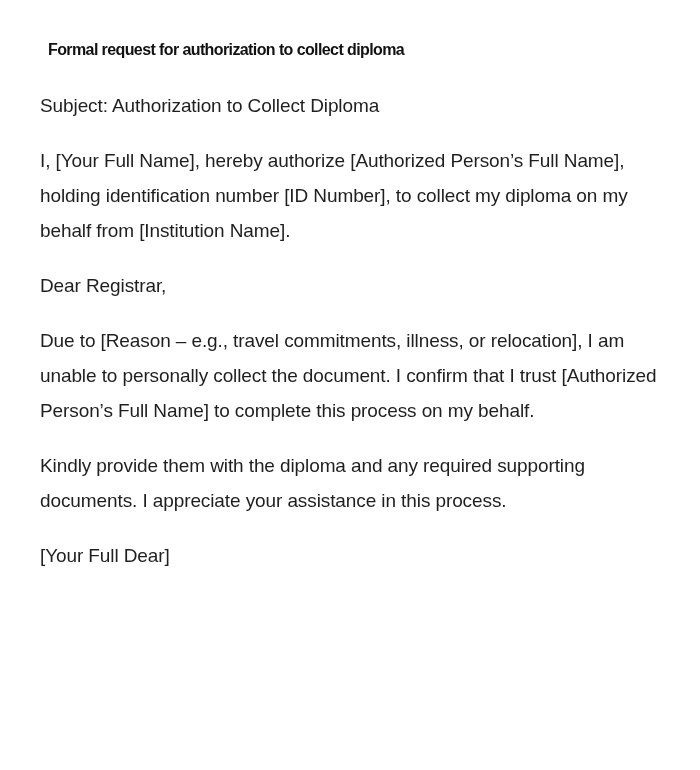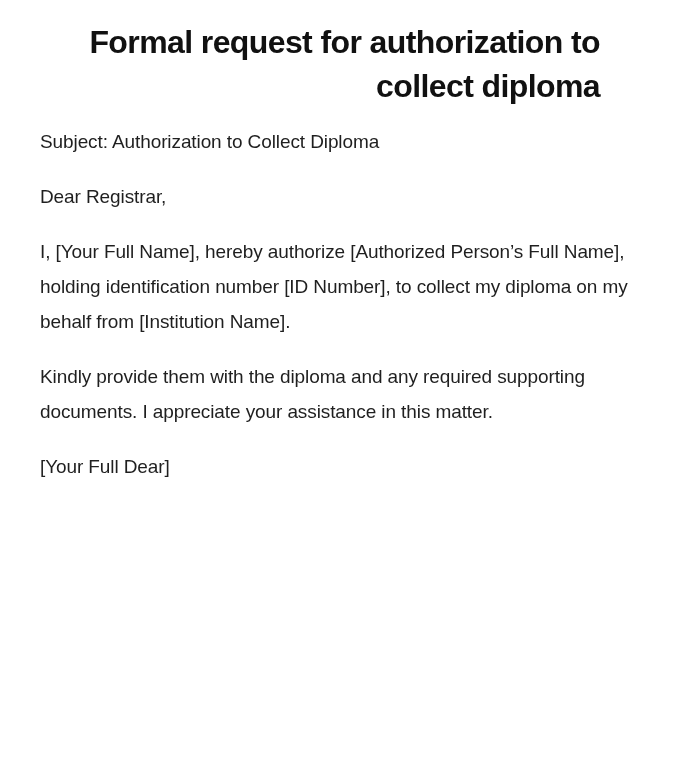--- a/index.html
+++ b/index.html
@@ -15,40 +15,40 @@
       color: #1a1a1a;
     }
     .doc {
       position: relative;
       padding: 20px 40px 0 40px;
       width: 620px;
     }
     .title {
       font-family: "Liberation Sans", sans-serif;
       font-weight: bold;
-      font-size: 32px;
+      font-size: 16px;
       line-height: 44px;
       letter-spacing: -0.6px;
-      margin: 0;
+      margin: 8px;
       color: #111111;
       width: 560px;
-      text-align: right;
     }
     .para {
       font-size: 19px;
       line-height: 35px;
       letter-spacing: -0.1px;
       margin: 0 0 20px 0;
       color: #1f1f1f;
     }
     .subject { margin-top: 16px; }
   </style>
 </head>
 <body>
 
 <div class="doc">
   <h1 class="title">Formal request for authorization to collect diploma</h1>
   <p class="para subject">Subject: Authorization to Collect Diploma</p>
+  <p class="para">I, [Your Full Name], hereby authorize [Authorized Person’s Full Name], holding identification number [ID Number], to collect my diploma on my behalf from [Institution Name].</p>
   <p class="para">Dear Registrar,</p>
-  <p class="para">I, [Your Full Name], hereby authorize [Authorized Person’s Full Name], holding identification number [ID Number], to collect my diploma on my behalf from [Institution Name].</p>
-  <p class="para">Kindly provide them with the diploma and any required supporting documents. I appreciate your assistance in this matter.</p>
+  <p class="para">Due to [Reason – e.g., travel commitments, illness, or relocation], I am unable to personally collect the document. I confirm that I trust [Authorized Person’s Full Name] to complete this process on my behalf.</p>
+  <p class="para">Kindly provide them with the diploma and any required supporting documents. I appreciate your assistance in this process.</p>
   <p class="para">[Your Full Dear]</p>
 </div>
 
 </body></html>

